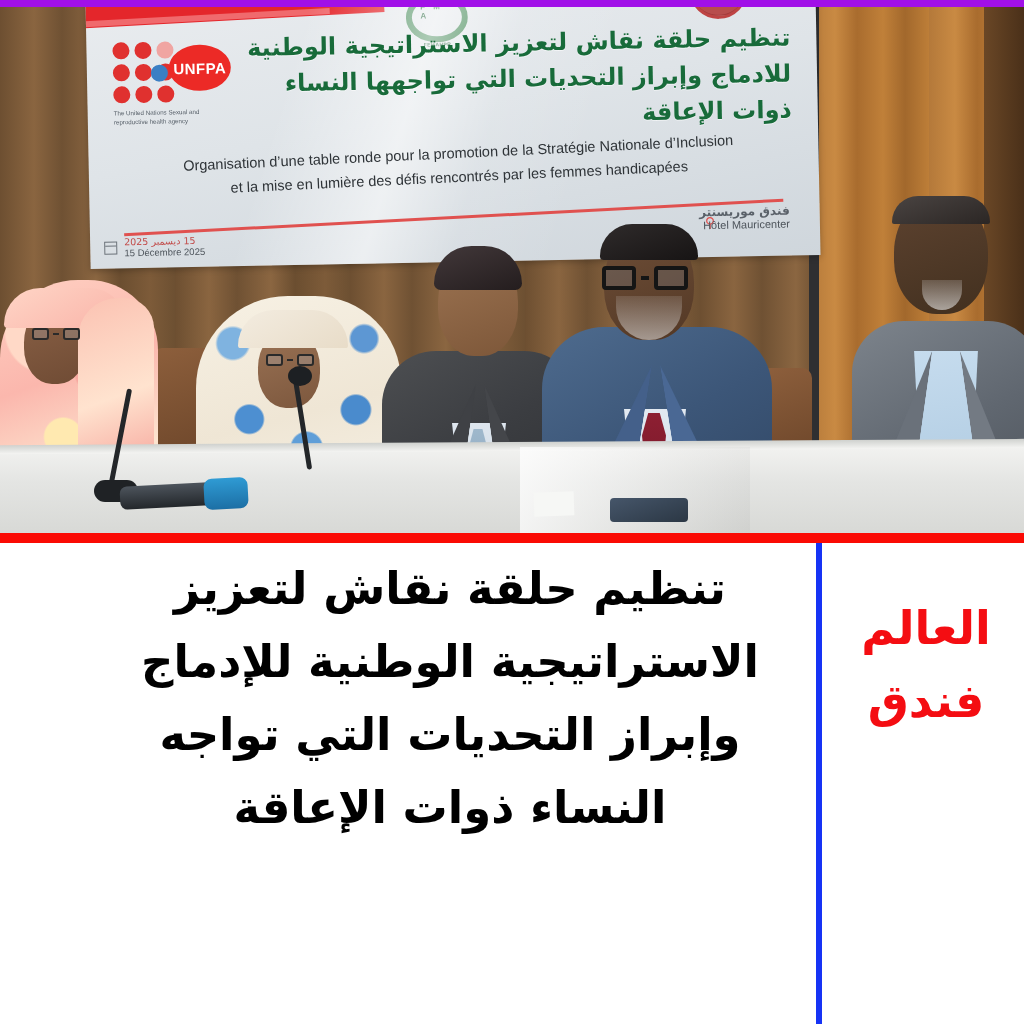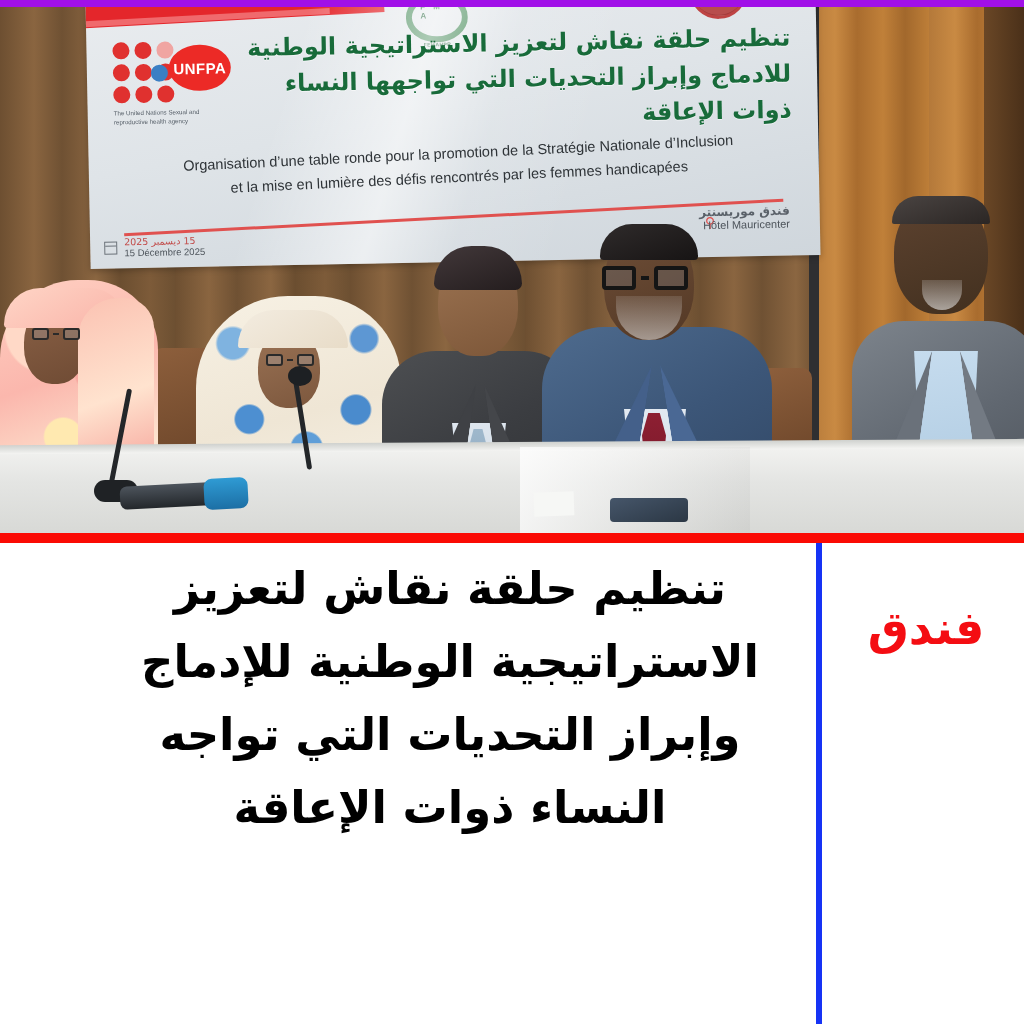--- a/index.html
+++ b/index.html
@@ -608,16 +608,17 @@
 
   <div class="red-bar"></div>
 
   <div class="caption-area">
     <div class="headline">تنظيم حلقة نقاش لتعزيز الاستراتيجية الوطنية للإدماج وإبراز التحديات التي تواجه النساء ذوات الإعاقة</div>
   </div>
 
   <div class="v-divider"></div>
 
   <div class="brand">
+    <span>العالم</span>
     <span>فندق</span>
   </div>
 
 </div>
 
 </body></html>

